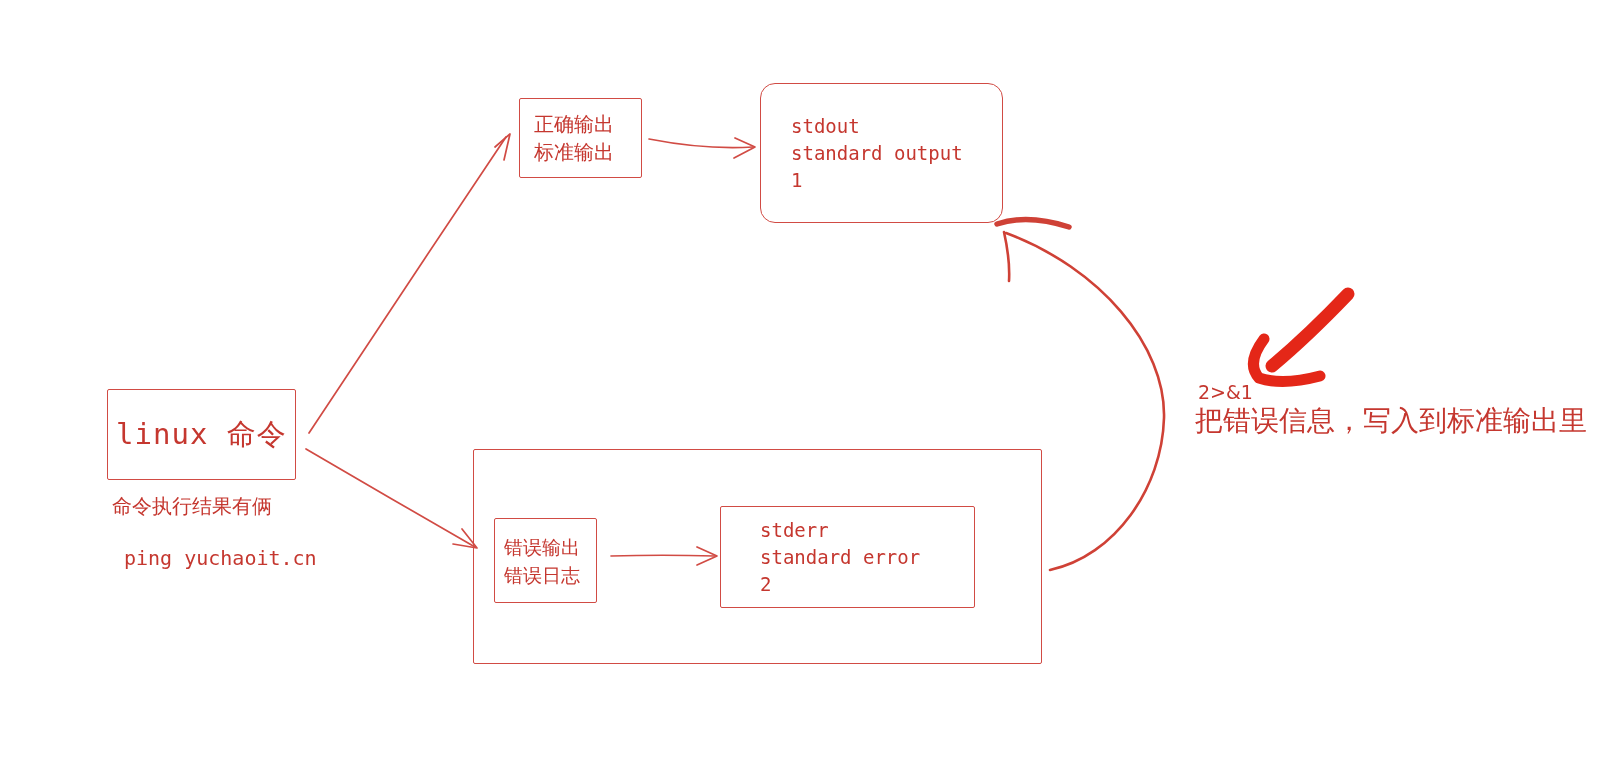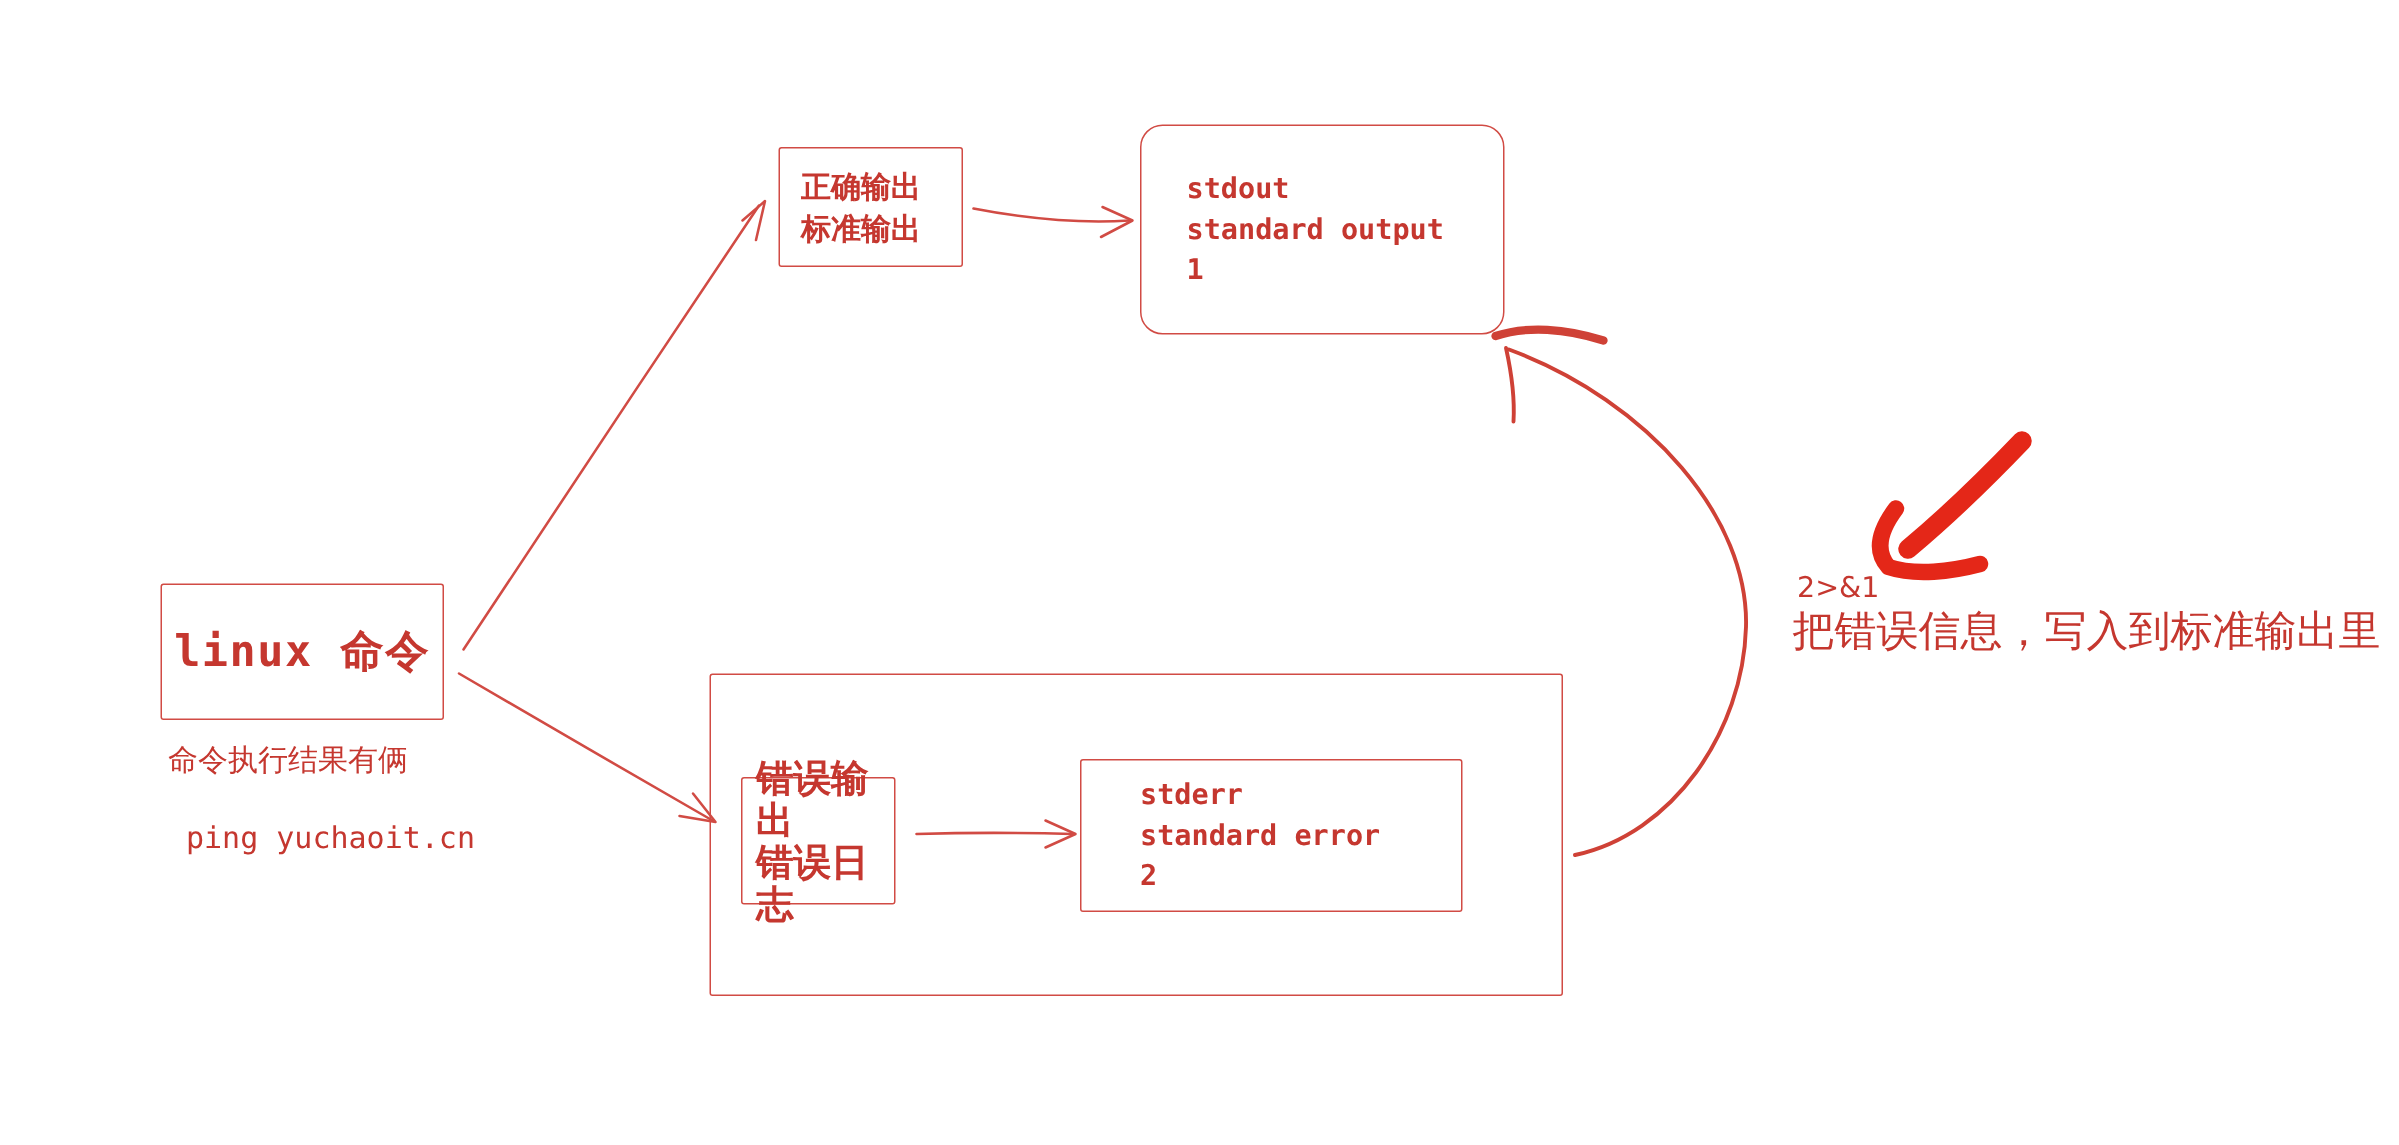--- a/index.html
+++ b/index.html
@@ -14,37 +14,36 @@
   .abs{position:absolute;}
   svg.overlay{position:absolute;left:0;top:0;width:1599px;height:763px;pointer-events:none;}
 
   .sketch-box{
     position:absolute;
     border:1.6px solid #d14b44;
     border-radius:2px;
     box-sizing:border-box;
     display:flex;flex-direction:column;justify-content:center;
     background:transparent;
-    font-weight:bold;
   }
   .mono{font-family:"DejaVu Sans Mono","Liberation Mono",monospace;}
 
   .linux-box{left:107px;top:389px;width:189px;height:91px;align-items:center;text-align:center;}
   .linux-box .lbl{font-size:29px;letter-spacing:1px;color:#c5372f;}
 
   .correct-box{left:519px;top:98px;width:123px;height:80px;padding-left:14px;}
   .correct-box .line{font-size:20px;line-height:28px;}
 
   .stdout-box{left:760px;top:83px;width:243px;height:140px;padding-left:30px;border-radius:15px;}
   .stdout-box .line{font-size:19px;line-height:27px;}
 
   .container-box{left:473px;top:449px;width:569px;height:215px;}
 
   .error-box{left:494px;top:518px;width:103px;height:85px;padding-left:9px;}
-  .error-box .line{font-size:25px;line-height:28px;}
+  .error-box .line{font-size:19px;line-height:28px;}
 
   .stderr-box{left:720px;top:506px;width:255px;height:102px;padding-left:39px;}
   .stderr-box .line{font-size:19px;line-height:27px;}
 
   .note-result{left:112px;top:493px;font-size:20px;}
   .note-ping{left:124px;top:546px;font-size:20px;}
   .note-op{left:1198px;top:381px;font-size:19px;font-weight:400;}
   .note-explain{left:1195px;top:402px;font-size:28px;}
 </style>
 </head>

